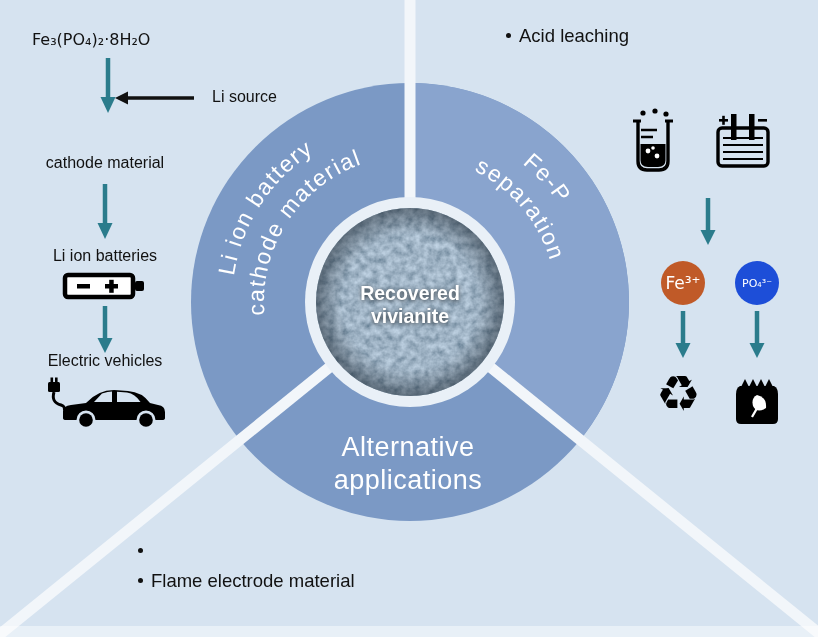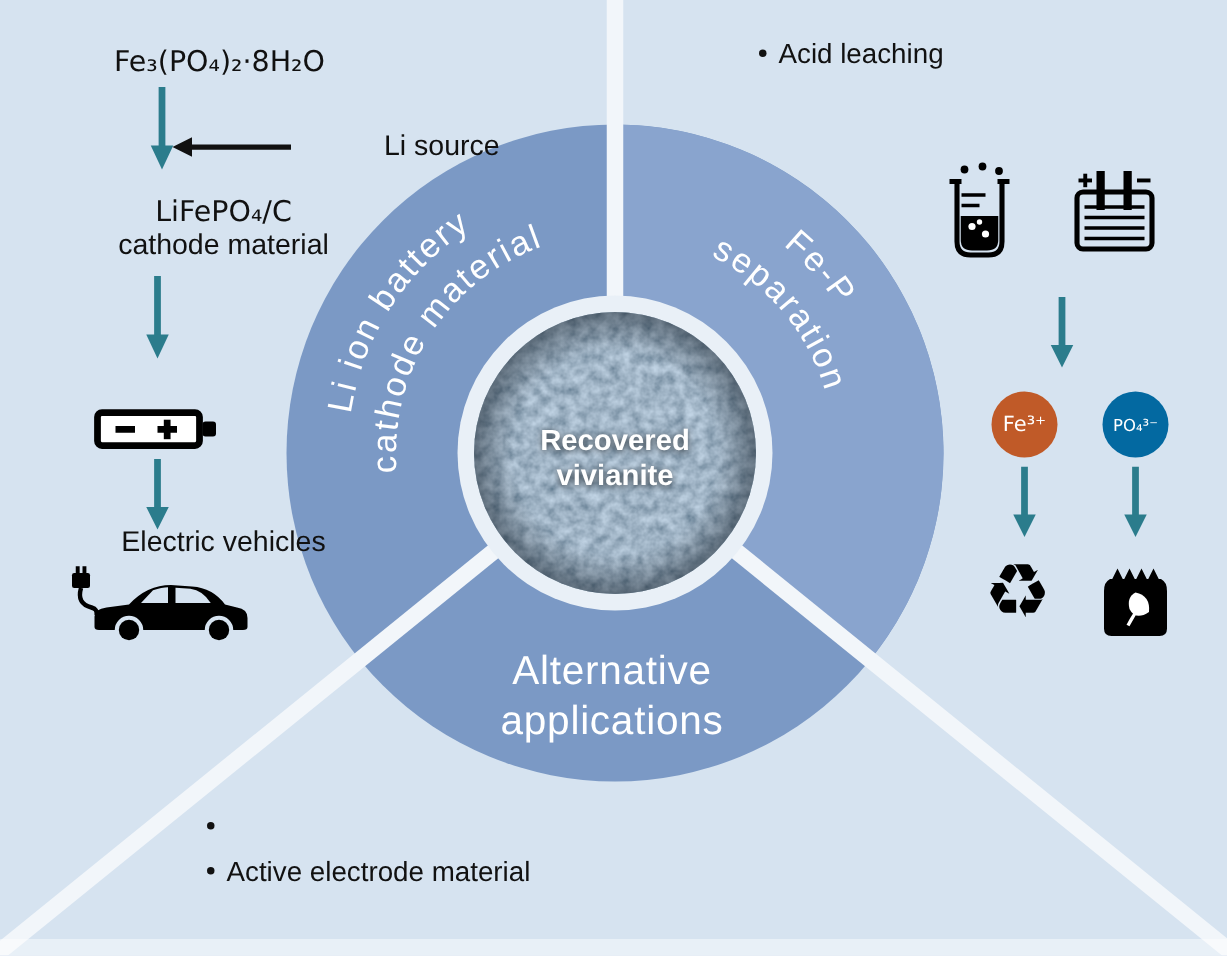--- a/index.html
+++ b/index.html
@@ -4,21 +4,21 @@
 <style>
   * { box-sizing: border-box; }
   body { margin: 0; }
   .stage {
     position: relative; width: 818px; height: 637px;
     background: #d6e3f0; overflow: hidden;
     font-family: "Liberation Sans", "DejaVu Sans", sans-serif;
     color: #111;
   }
   .abs { position: absolute; }
-  .txt { font-size: 19px; line-height: 1.2; margin-left: 44px; }
+  .txt { font-size: 16px; line-height: 1.2; }
   .ctr { text-align: center; }
   .chem { font-family: "DejaVu Sans", "Liberation Sans", sans-serif; }
   .list { display: flex; flex-direction: column; }
   .row { display: flex; align-items: center; gap: 8px; font-size: 18.5px; height: 27px; }
   .dot { width: 5px; height: 5px; border-radius: 50%; background: #111; flex: 0 0 auto; }
   .badge {
     width: 44px; height: 44px; border-radius: 50%;
     display: flex; align-items: center; justify-content: center;
     color: #fff; font-family: "DejaVu Sans", sans-serif;
   }
@@ -97,28 +97,28 @@
     <line x1="9" y1="0" x2="9" y2="41" stroke="#2b7c8c" stroke-width="4.5"></line>
     <polygon points="1.5,39 16.5,39 9,55" fill="#2b7c8c"></polygon>
   </svg>
 
   <svg class="abs" style="left:114px; top:90px;" width="82" height="16">
     <line x1="80" y1="8" x2="13" y2="8" stroke="#111" stroke-width="3.5"></line>
     <polygon points="14,1.5 14,14.5 1,8" fill="#111"></polygon>
   </svg>
   <div class="abs txt" style="left:212px; top:87px;">Li source</div>
 
-  <div class="abs txt ctr chem" style="left:25px; top:130px; width:160px;">LiFePO₄/C</div>
   <div class="abs txt ctr" style="left:25px; top:153px; width:160px;">cathode material</div>
 
   <svg class="abs" style="left:96px; top:184px;" width="18" height="56">
     <line x1="9" y1="0" x2="9" y2="41" stroke="#2b7c8c" stroke-width="4.5"></line>
     <polygon points="1.5,39 16.5,39 9,55" fill="#2b7c8c"></polygon>
   </svg>
 
+  <div class="abs txt ctr" style="left:20px; top:246px; width:170px;">Li ion batteries</div>
 
   <svg class="abs" style="left:62px; top:270px;" width="86" height="32">
     <rect x="3" y="5" width="68" height="22" rx="3" fill="#fff" stroke="#000" stroke-width="4.5"></rect>
     <rect x="73" y="11" width="9" height="10" rx="2" fill="#000"></rect>
     <rect x="15" y="14" width="13" height="4.5" fill="#000"></rect>
     <rect x="43" y="14" width="13" height="4.5" fill="#000"></rect>
     <rect x="47.2" y="9.8" width="4.5" height="13" fill="#000"></rect>
   </svg>
 
   <svg class="abs" style="left:96px; top:306px;" width="18" height="48">
@@ -168,22 +168,22 @@
     <rect x="35" y="2" width="5.5" height="26" fill="#000"></rect>
     <rect x="4" y="16" width="50" height="38" rx="4" fill="none" stroke="#000" stroke-width="3.4"></rect>
     <path d="M9 26 H49 M9 33 H49 M9 40 H49 M9 47 H49" stroke="#000" stroke-width="2.2"></path>
   </svg>
 
   <svg class="abs" style="left:699px; top:198px;" width="18" height="48">
     <line x1="9" y1="0" x2="9" y2="34" stroke="#2b7c8c" stroke-width="4.5"></line>
     <polygon points="1.5,32 16.5,32 9,47" fill="#2b7c8c"></polygon>
   </svg>
 
-  <div class="abs badge chem" style="left:661px; top:261px; background:#c05a28; font-size:14px;">Fe³⁺</div>
-  <div class="abs badge chem" style="left:735px; top:261px; background:#0369a1; font-size:11px;">PO₄³⁻</div>
+  <div class="abs badge chem" style="left:661px; top:261px; background:#c05a28; font-size:17px;">Fe³⁺</div>
+  <div class="abs badge chem" style="left:735px; top:261px; background:#1d4ed8; font-size:11px;">PO₄³⁻</div>
 
   <svg class="abs" style="left:674px; top:311px;" width="18" height="48">
     <line x1="9" y1="0" x2="9" y2="34" stroke="#2b7c8c" stroke-width="4.5"></line>
     <polygon points="1.5,32 16.5,32 9,47" fill="#2b7c8c"></polygon>
   </svg>
   <svg class="abs" style="left:748px; top:311px;" width="18" height="48">
     <line x1="9" y1="0" x2="9" y2="34" stroke="#2b7c8c" stroke-width="4.5"></line>
     <polygon points="1.5,32 16.5,32 9,47" fill="#2b7c8c"></polygon>
   </svg>
 
@@ -195,19 +195,19 @@
     <path d="M23 23 Q33 25 32 36 Q23 42 19 34 Q17 26 23 23 Z" fill="#fff"></path>
     <path d="M18 45 Q22 37 28 30" stroke="#fff" stroke-width="2.2" fill="none"></path>
   </svg>
 
   <div class="abs list" style="left:138px; top:537px; gap:3px;">
     <div class="row">
       <span class="dot"></span>
     </div>
     <div class="row">
       <span class="dot"></span>
-      <span>Active electrode material</span>
+      <span>Flame electrode material</span>
     </div>
   </div>
 
 
   <div class="abs" style="left:0; bottom:0; width:818px; height:11px; background:rgba(255,255,255,0.45);"></div>
 </div>
 
 </body></html>

